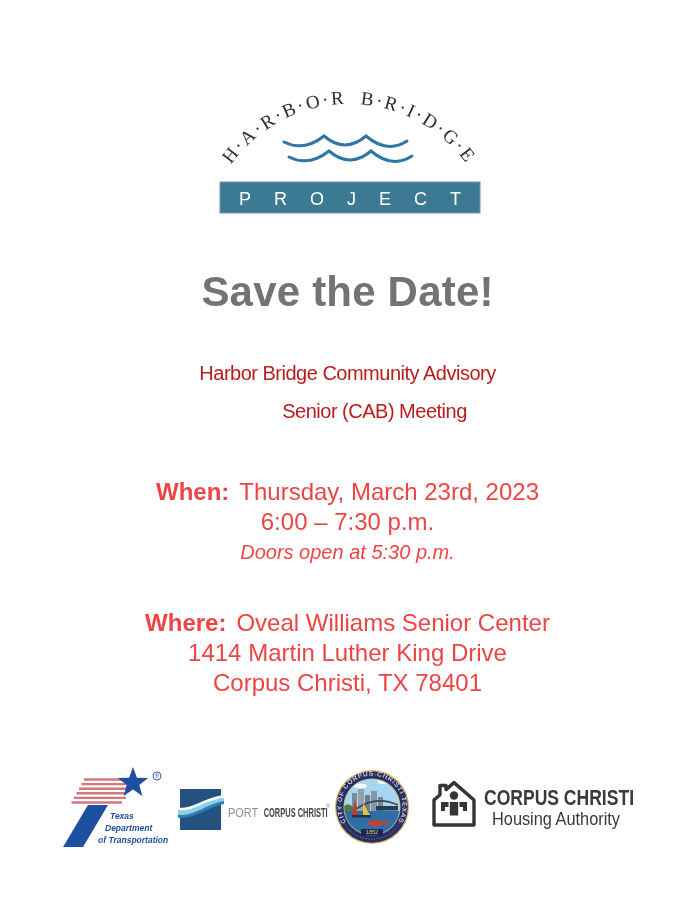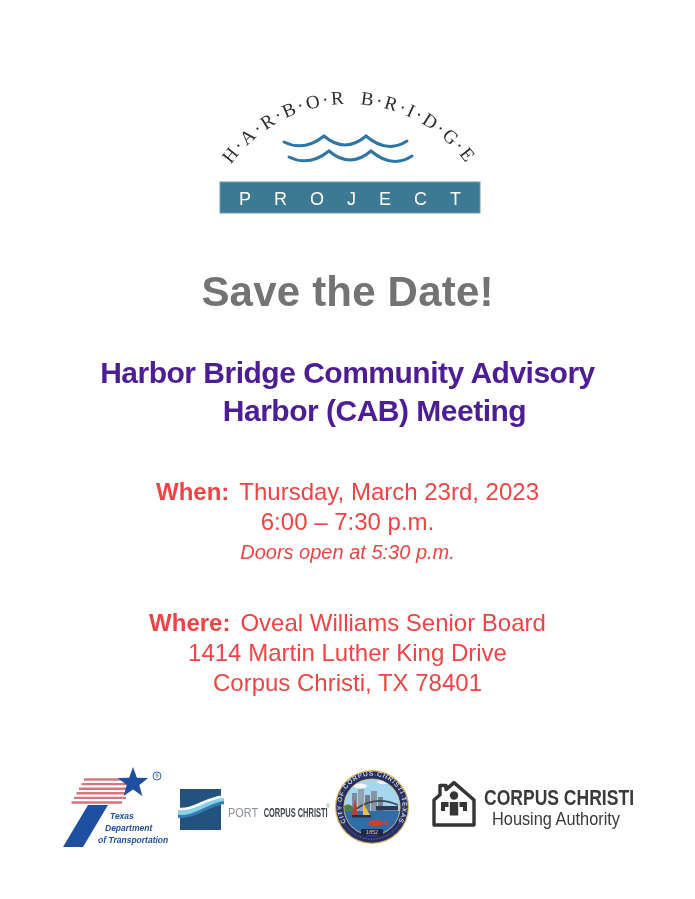--- a/index.html
+++ b/index.html
@@ -12,21 +12,21 @@
 
   
   .logo { top:84px; left:214px; width:270px; height:132px; }
   .arc-text { font-family:"Liberation Serif", serif; fill:#2d2d2d; }
   svg text { font-family:"Liberation Sans", sans-serif; }
 
   
   .headline { top:268px; font-size:42px; font-weight:bold; color:#737373; letter-spacing:0.2px; }
 
   
-  .title { top:354px; font-size:30px; font-weight:bold; color:#4c1d95; line-height:38px; letter-spacing:-0.5px; }
+  .title { top:354px; font-size:20px; font-weight:normal; color:#b91c1c; line-height:38px; letter-spacing:-0.5px; }
   .title .line2 { text-indent:54px; }
 
   
   .info { font-size:24px; color:#ef4444; line-height:30px; }
   .when { top:477px; }
   .where { top:608px; }
   .info .lbl { font-weight:bold; margin-right:10px; }
   .info .note { font-size:20px; font-style:italic; line-height:28px; margin-top:1px; }
 
   .fineline { white-space:nowrap; }
@@ -50,34 +50,34 @@
       </g>
       <rect x="6" y="98" width="260" height="31" fill="#3c7a94" stroke="#6d9cb0" stroke-width="1"></rect>
       <text x="136" y="121" text-anchor="middle" fill="#ffffff" font-size="18" textLength="222" lengthAdjust="spacing">PROJECT</text>
     </svg>
   </div>
 
   <div class="abs ctr headline">Save the Date!</div>
 
   <div class="abs ctr title">
     <div class="line1">Harbor Bridge Community Advisory</div>
-    <div class="line2">Harbor (CAB) Meeting</div>
+    <div class="line2">Senior (CAB) Meeting</div>
   </div>
 
   <div class="abs ctr info when">
     <div class="fineline">
       <span class="lbl">When:</span><span>Thursday, March 23rd, 2023</span>
     </div>
     <div>6:00 – 7:30 p.m.</div>
     <div class="note">Doors open at 5:30 p.m.</div>
   </div>
 
   <div class="abs ctr info where">
     <div class="fineline">
-      <span class="lbl">Where:</span><span>Oveal Williams Senior Board</span>
+      <span class="lbl">Where:</span><span>Oveal Williams Senior Center</span>
     </div>
     <div>1414 Martin Luther King Drive</div>
     <div>Corpus Christi, TX 78401</div>
   </div>
 
   <svg class="abs" style="left:60px;top:766px" width="110" height="92" viewBox="0 0 110 92">
     <g stroke="#d4777c" stroke-width="2.4">
       <line x1="24" y1="13.5" x2="66" y2="13.5"></line>
       <line x1="21.5" y1="18.1" x2="66" y2="18.1"></line>
       <line x1="19" y1="22.7" x2="66" y2="22.7"></line>

